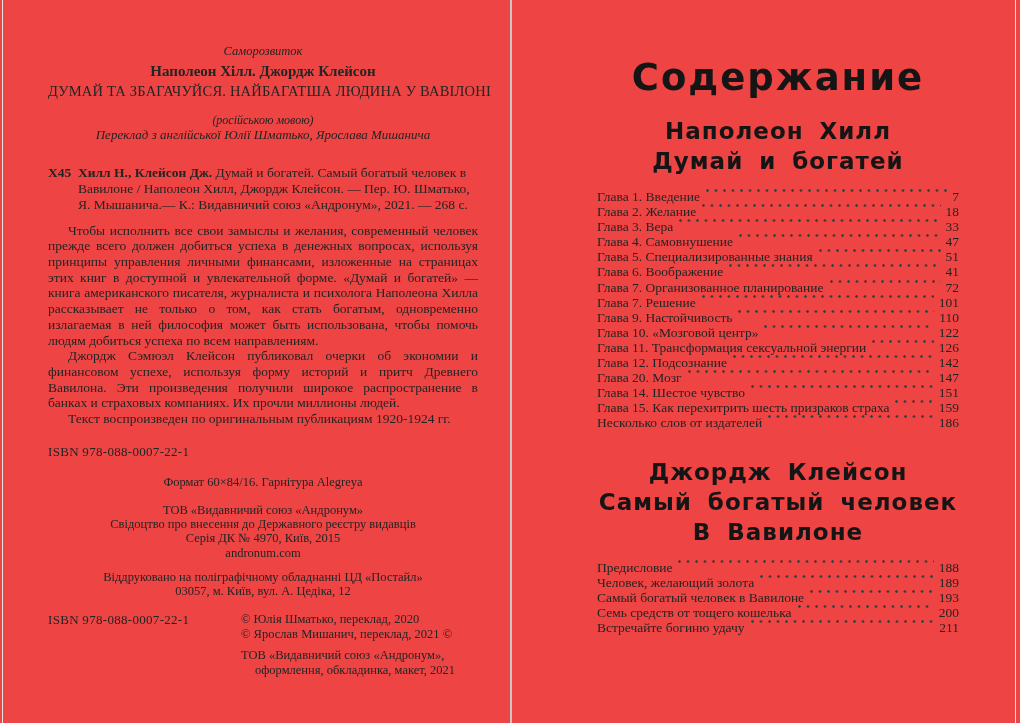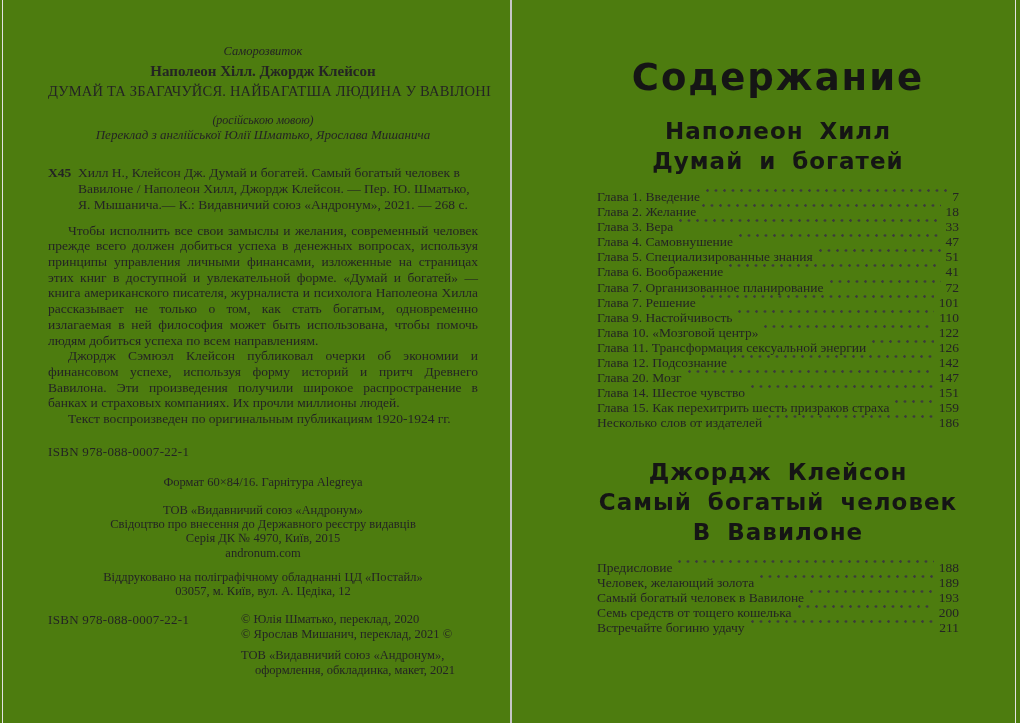--- a/index.html
+++ b/index.html
@@ -1,21 +1,21 @@
 <!DOCTYPE html>
 <html lang="ru"><head>
 <meta charset="utf-8">
 <style>
   html, body { margin: 0; padding: 0; background: #ffffff; }
   * { box-sizing: border-box; }
   .canvas {
     position: relative;
     width: 1020px;
     height: 723px;
-    background: #4d7c0f;
+    background: #ef4444;
     overflow: hidden;
     color: #242424;
     font-family: "Liberation Serif", "DejaVu Serif", serif;
   }
   .edge-line { position: absolute; top: 0; bottom: 0; width: 1px; background: #e2e2e2; }
   .edge-line.left  { left: 2px; }
   .edge-line.right { left: 1015px; }
   .divider {
     position: absolute; top: 0; bottom: 0; left: 510px; width: 2px;
     background: #c6c6c6;
@@ -29,21 +29,21 @@
   .head-block { text-align: center; }
   .series   { font-style: italic; font-size: 12.5px; line-height: 15px; }
   .authors  { font-weight: bold; font-size: 15px; line-height: 20px; margin-top: 2px; }
   .title-caps { font-size: 14.5px; line-height: 20px; letter-spacing: 0.2px; white-space: nowrap; }
   .lang-note  { font-style: italic; font-size: 12px; line-height: 14px; margin-top: 12px; }
   .trans-note { font-style: italic; font-size: 13px; line-height: 16px; }
 
   .bib-row { display: flex; margin-top: 22px; font-size: 13.5px; line-height: 16.2px; }
   .bib-code { flex: 0 0 30px; font-weight: bold; }
   .bib-text { flex: 1; }
-  .bib-text b { font-weight: normal; }
+  .bib-text b { font-weight: bold; }
 
   .annotation { margin-top: 9px; }
   .annotation p {
     margin: 0; font-size: 13.5px; line-height: 15.7px;
     text-align: justify; text-indent: 20px; hyphens: auto;
   }
   .isbn-top { margin-top: 17px; font-size: 13px; letter-spacing: 0.3px; }
 
   .imprint { text-align: center; font-size: 12.5px; line-height: 14.2px; }
   .imprint .grp1 { margin-top: 15px; }

